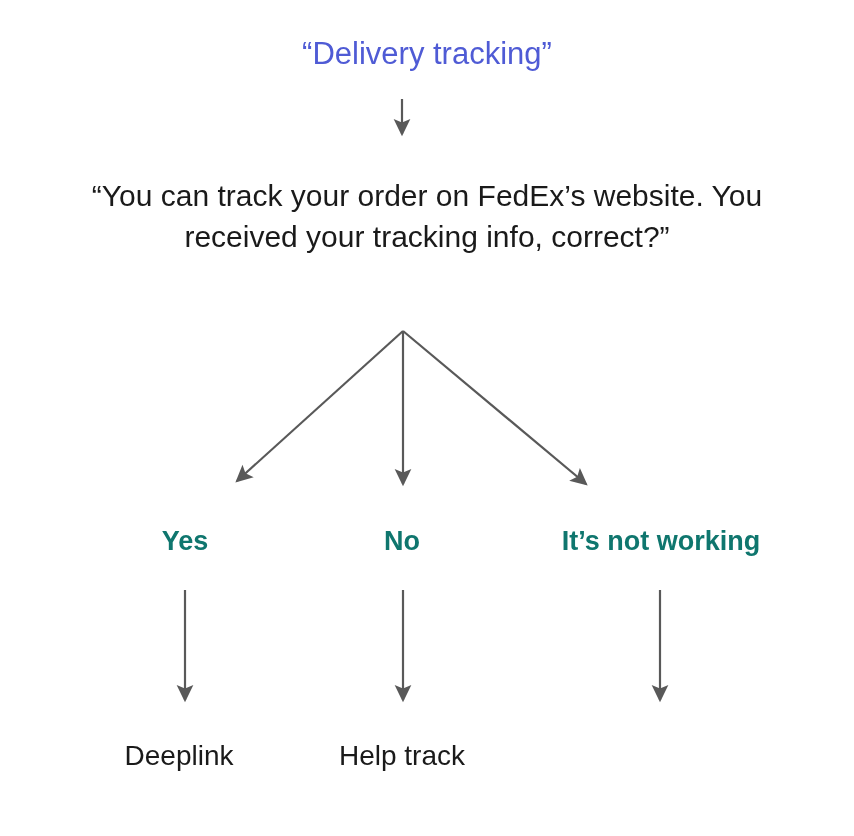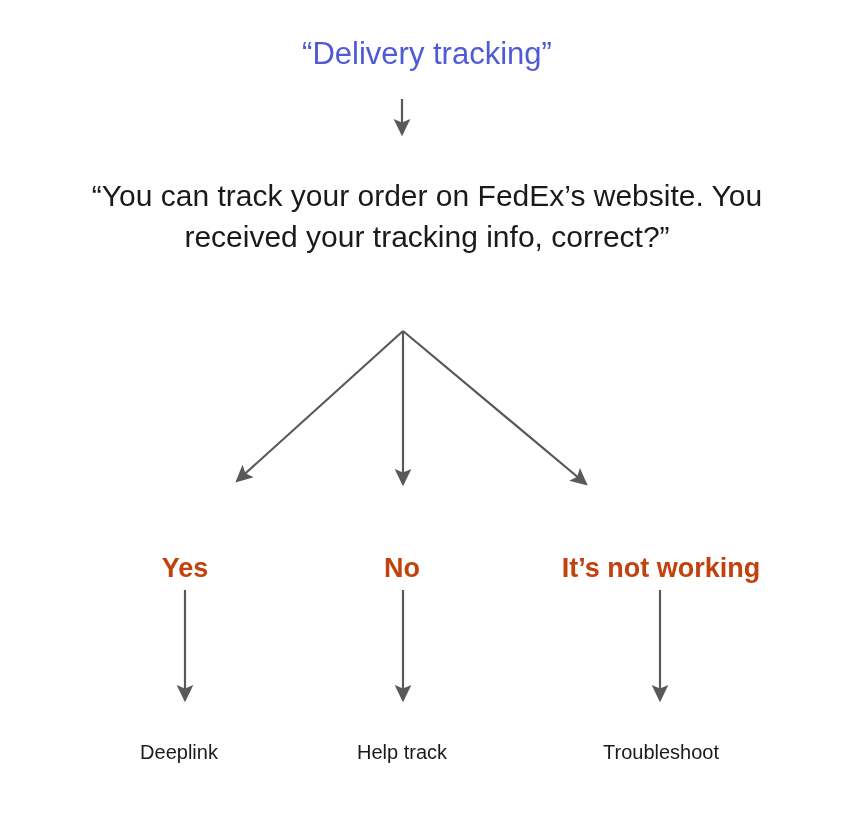--- a/index.html
+++ b/index.html
@@ -54,30 +54,30 @@
     width: 700px;
     top: 175px;
     font-size: 30px;
     font-weight: normal;
     color: #1a1a1a;
     line-height: 41px;
     white-space: normal;
   }
 
   .branch-label {
-    top: 555px;
+    top: 528px;
     font-size: 27px;
     font-weight: bold;
-    color: #c2410c;
+    color: #0f766e;
     width: 320px;
   }
 
   .leaf-label {
     top: 742px;
-    font-size: 20px;
+    font-size: 28px;
     font-weight: normal;
     color: #1a1a1a;
     width: 320px;
   }
 
   
   .ctr {
     transform: translateX(-50%);
   }
 </style>
@@ -115,15 +115,14 @@
   <div class="node branch-label ctr" style="left:185px;">Yes</div>
 
   <div class="node branch-label ctr" style="left:402px;">No</div>
 
   <div class="node branch-label ctr" style="left:661px;">It’s not working</div>
 
   <div class="node leaf-label ctr" style="left:179px;">Deeplink</div>
 
   <div class="node leaf-label ctr" style="left:402px;">Help track</div>
 
-  <div class="node leaf-label ctr" style="left:661px;">Troubleshoot</div>
 
 </div>
 
 </body></html>

